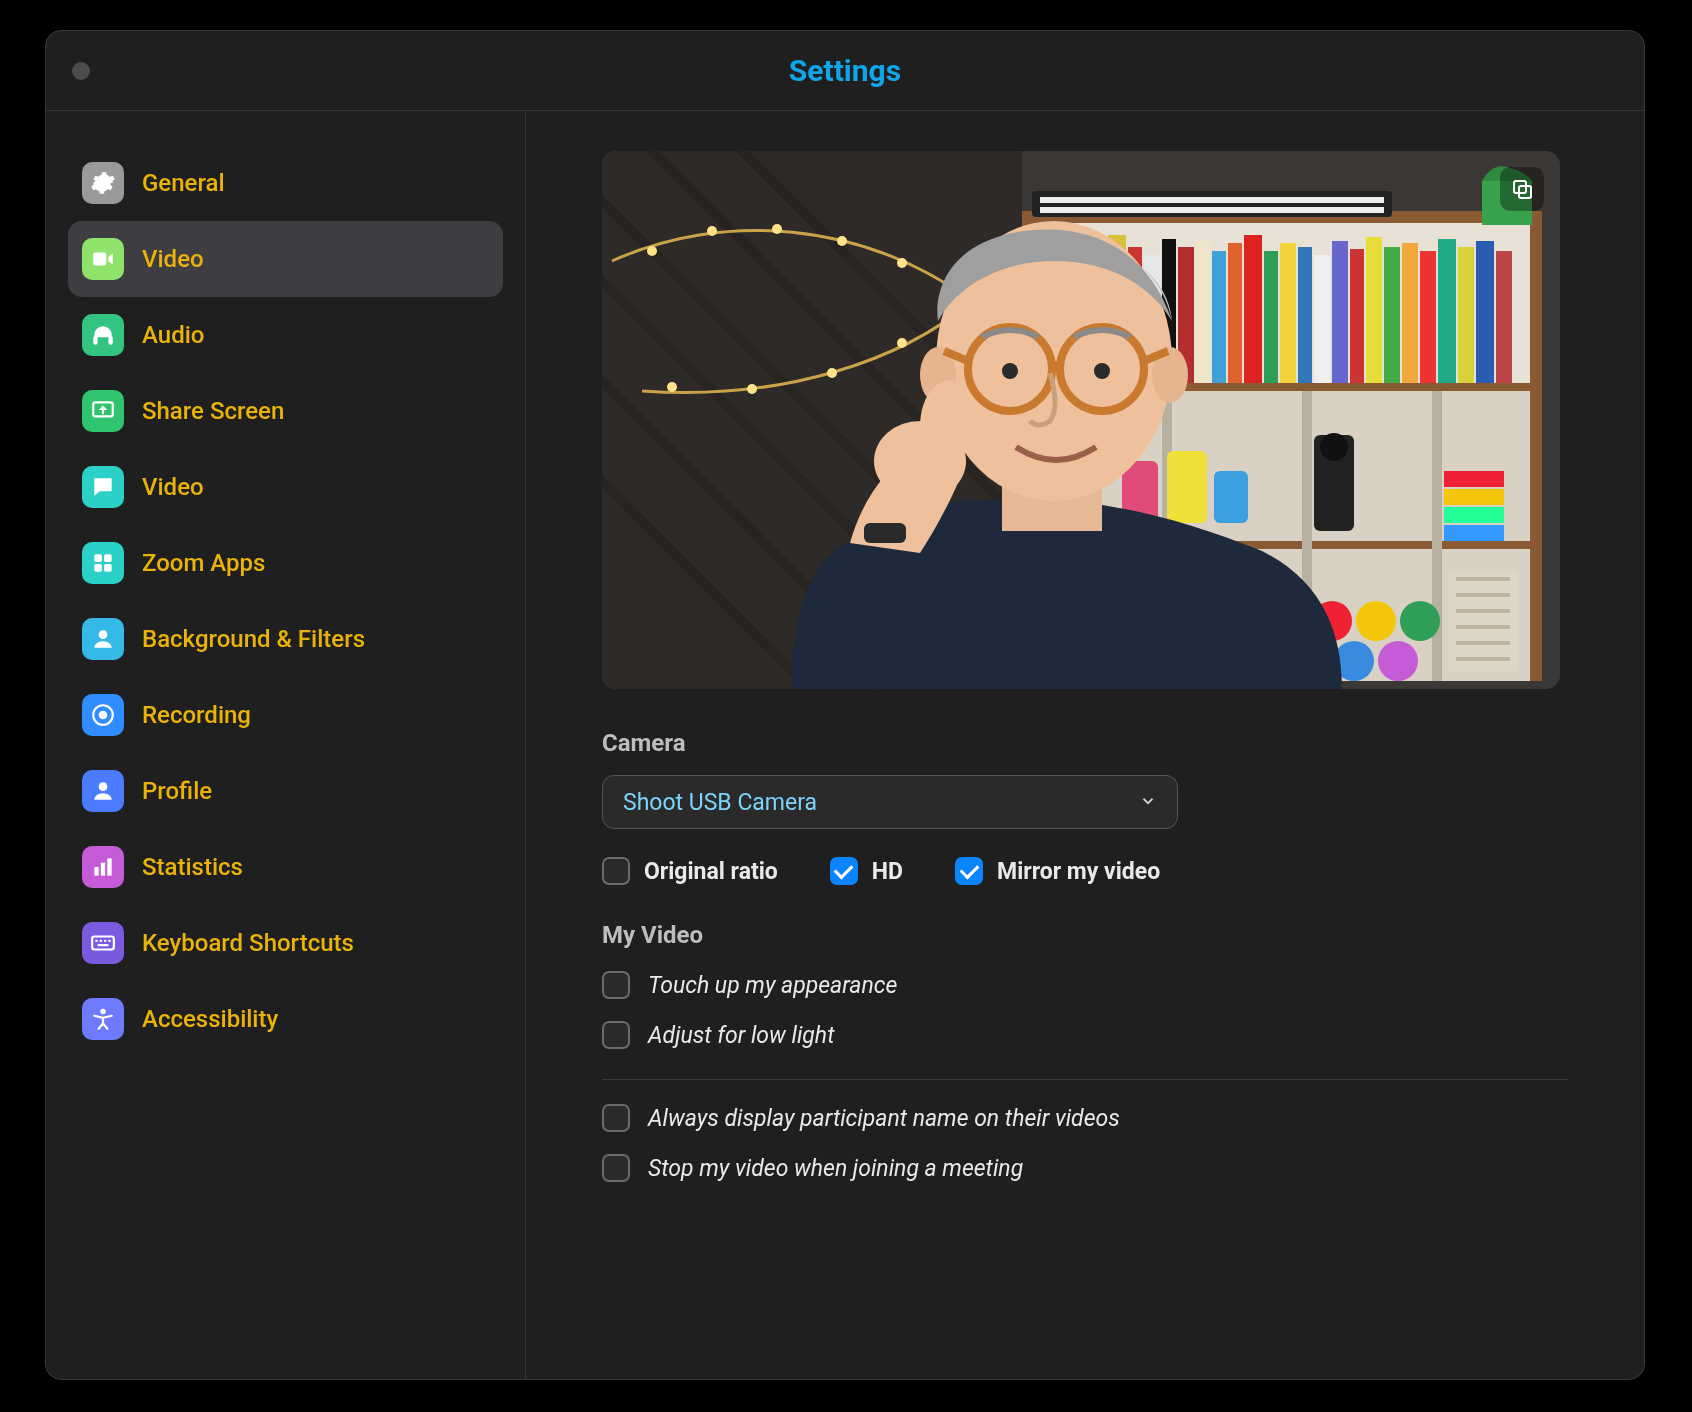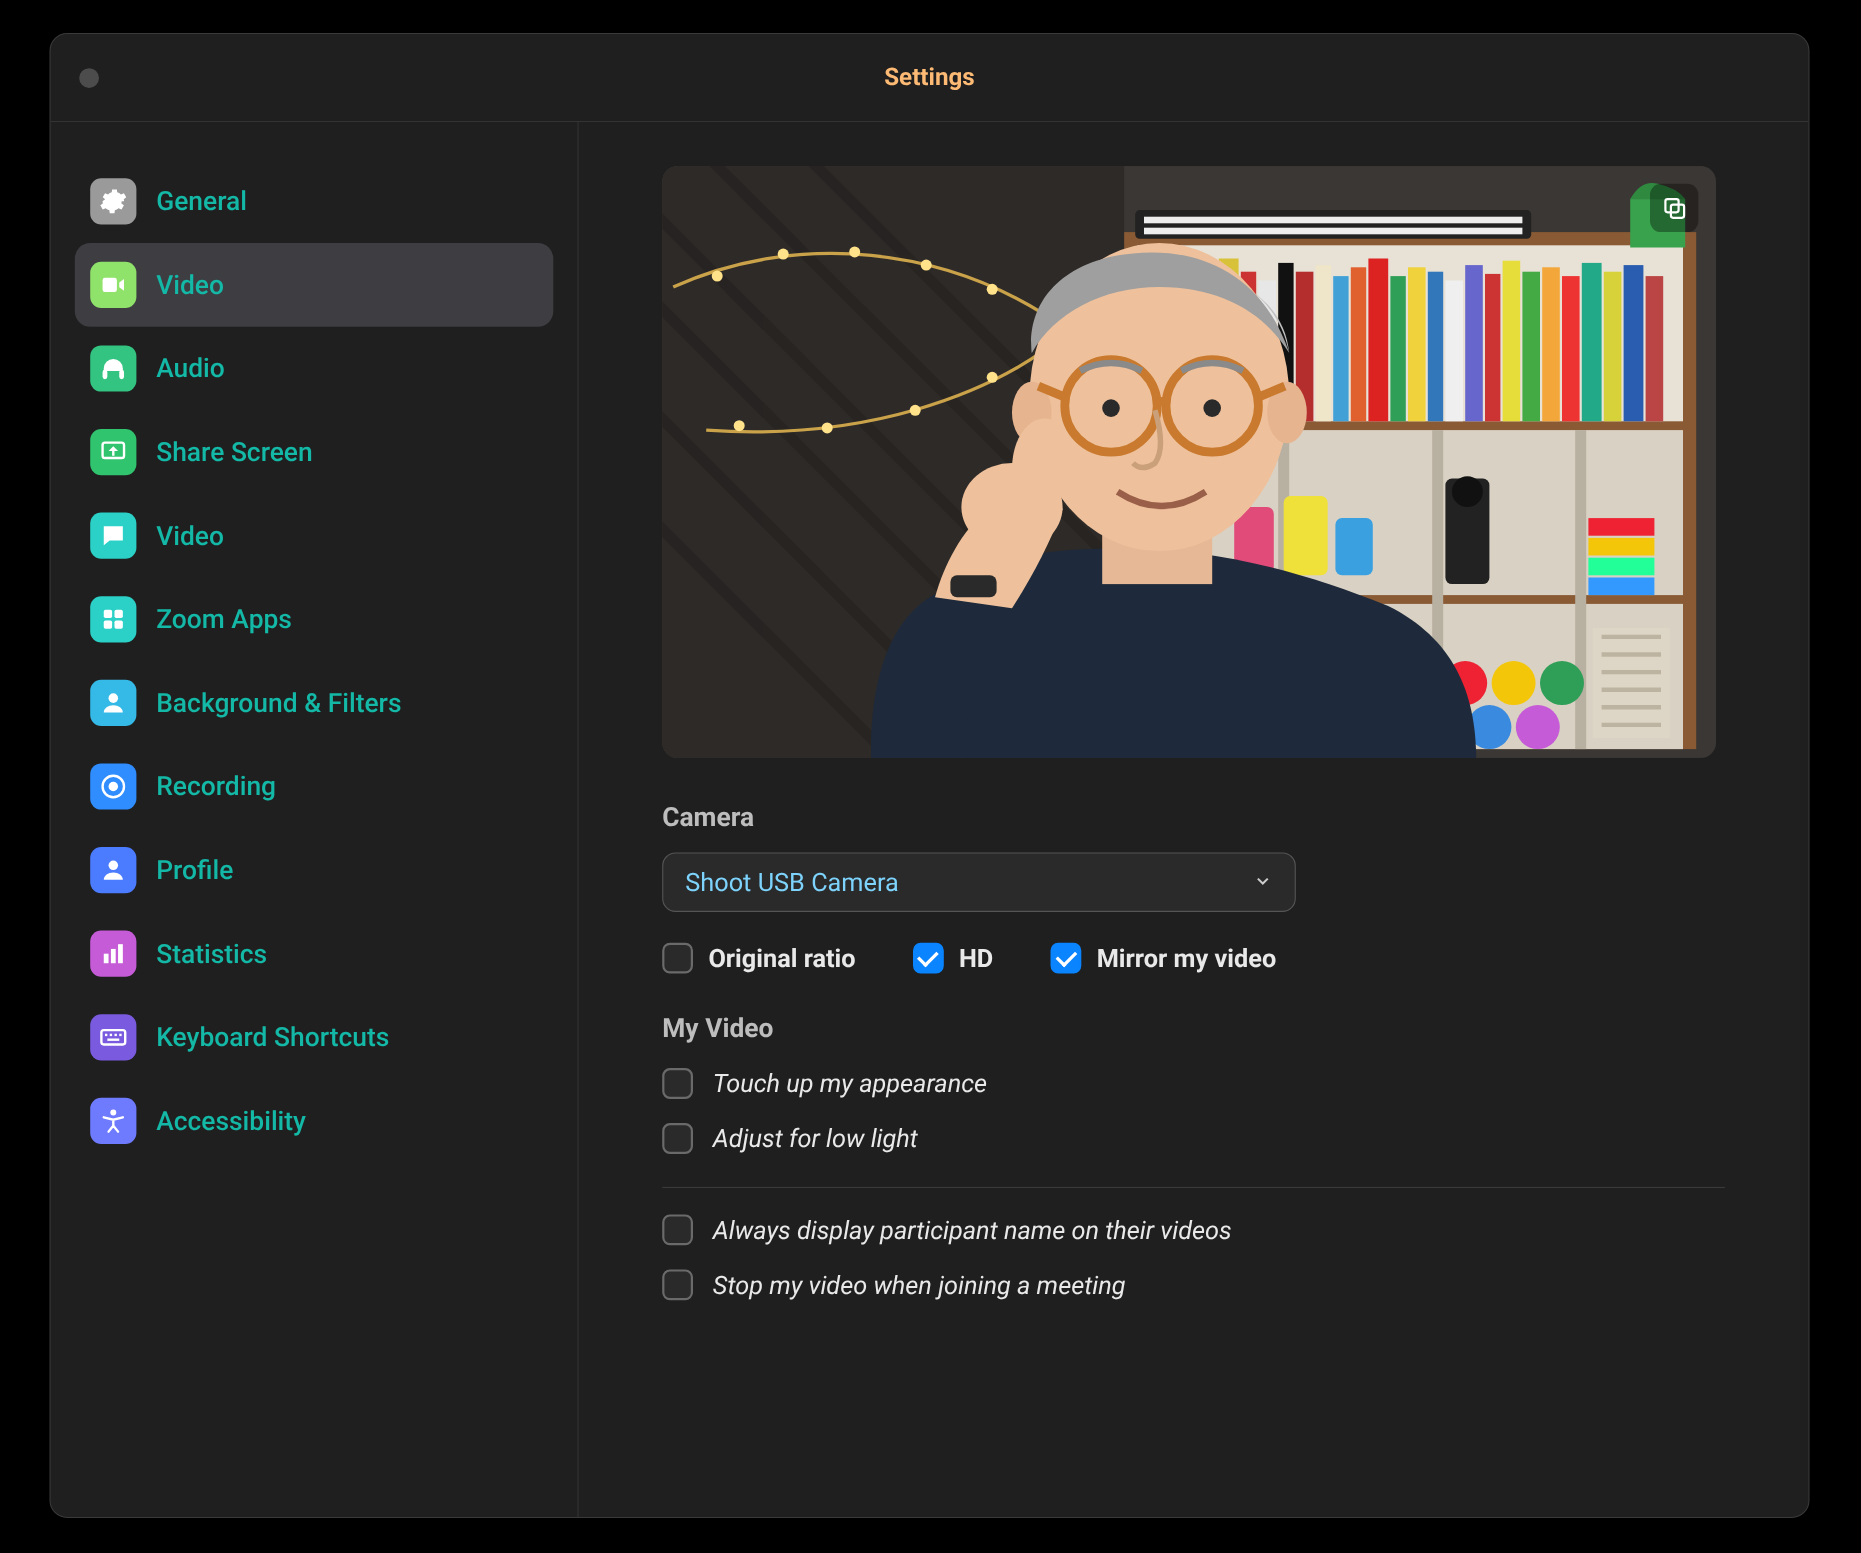--- a/index.html
+++ b/index.html
@@ -12,36 +12,36 @@
     display:flex;flex-direction:column;overflow:hidden;
   }
 
   
   .titlebar{
     height:80px;display:flex;align-items:center;justify-content:center;
     position:relative;border-bottom:1px solid #333;
   }
   .traffic{position:absolute;left:26px;top:50%;transform:translateY(-50%);display:flex;gap:12px;}
   .traffic .dot{width:18px;height:18px;border-radius:50%;background:#4c4c4c;}
-  .title{color:#fdba74;font-weight:700;font-size:22px;}
+  .title{color:#0ea5e9;font-weight:700;font-size:30px;}
 
   
   .body{flex:1;display:flex;min-height:0;}
   .sidebar{
     width:480px;border-right:1px solid #333;padding:34px 22px 0 22px;
   }
   .nav-item{
     display:flex;align-items:center;gap:18px;height:76px;border-radius:14px;
     padding:0 14px;cursor:pointer;
   }
   .nav-item.selected{background:#3d3d42;}
   .nav-item .icon-wrap{
     width:42px;height:42px;border-radius:10px;display:flex;align-items:center;justify-content:center;flex:0 0 42px;
   }
-  .nav-item .label{color:#14b8a6;font-size:24px;font-weight:500;}
+  .nav-item .label{color:#eab308;font-size:24px;font-weight:500;}
   .icon-wrap svg{width:26px;height:26px;display:block;}
 
   
   .main{flex:1;padding:40px 76px 15px 76px;overflow:hidden;color:#e9e9e9;}
 
   
   .preview{
     width:958px;height:538px;border-radius:14px;overflow:hidden;position:relative;
     background:#2a2a2a;
   }

